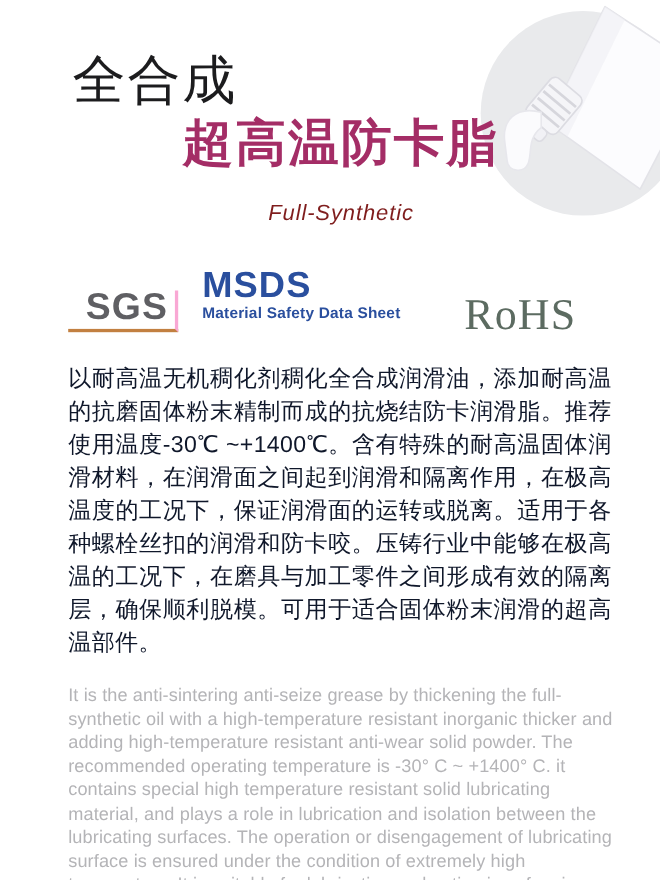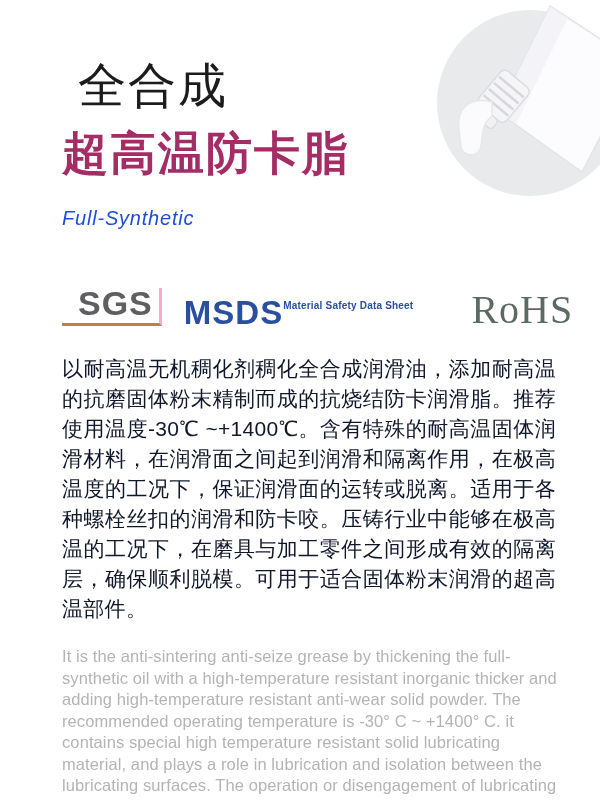--- a/index.html
+++ b/index.html
@@ -14,43 +14,45 @@
   .hero{
     position:absolute;top:0;left:400px;width:200px;height:230px;
     pointer-events:none;
   }
   .content{
     position:relative;
     padding:44px 42px 0 62px;
     z-index:2;
   }
   .title-cn{
-    margin:16px;
+    margin:4px;
     font-size:48px;
     line-height:52px;
     font-weight:500;
     color:#1c1c1e;
     letter-spacing:2px;
   }
   .title-accent{
     margin:2px 0 0 0;
     font-size:46px;
     line-height:50px;
     font-weight:700;
     color:#a42d66;
     letter-spacing:2px;
+    text-align:center;
   }
   .subtitle-en{
     margin:26px 0 0 0;
     font-style:italic;
     font-size:20px;
     line-height:28px;
-    color:#1d4ed8;
+    color:#7f1d1d;
     letter-spacing:0.04em;
     font-weight:400;
+    text-align:center;
   }
   .cert-row{
     margin-top:38px;
     display:flex;
     align-items:flex-end;
     gap:22px;
     height:58px;
   }
   .cert-sgs{
     border-bottom:3px solid #c28041;
@@ -61,33 +63,33 @@
   }
   .cert-sgs .sgs-text{
     font-size:34px;
     font-weight:700;
     color:#5f5f63;
     letter-spacing:1px;
     line-height:30px;
   }
   .cert-msds{
     display:flex;
-    flex-direction:row;
+    flex-direction:column;
     align-items:flex-start;
-    margin-bottom:0px;
+    margin-bottom:12px;
   }
   .msds-main{
     font-size:33px;
     font-weight:800;
     color:#2a4f9e;
     letter-spacing:1px;
     line-height:30px;
   }
   .msds-tag{
-    font-size:10px;
+    font-size:14px;
     font-weight:700;
     color:#2a4f9e;
     letter-spacing:0.2px;
     margin-top:2px;
     white-space:nowrap;
   }
   .cert-rohs{
     font-family:"Liberation Serif",serif;
     font-size:40px;
     color:#5c6b61;

